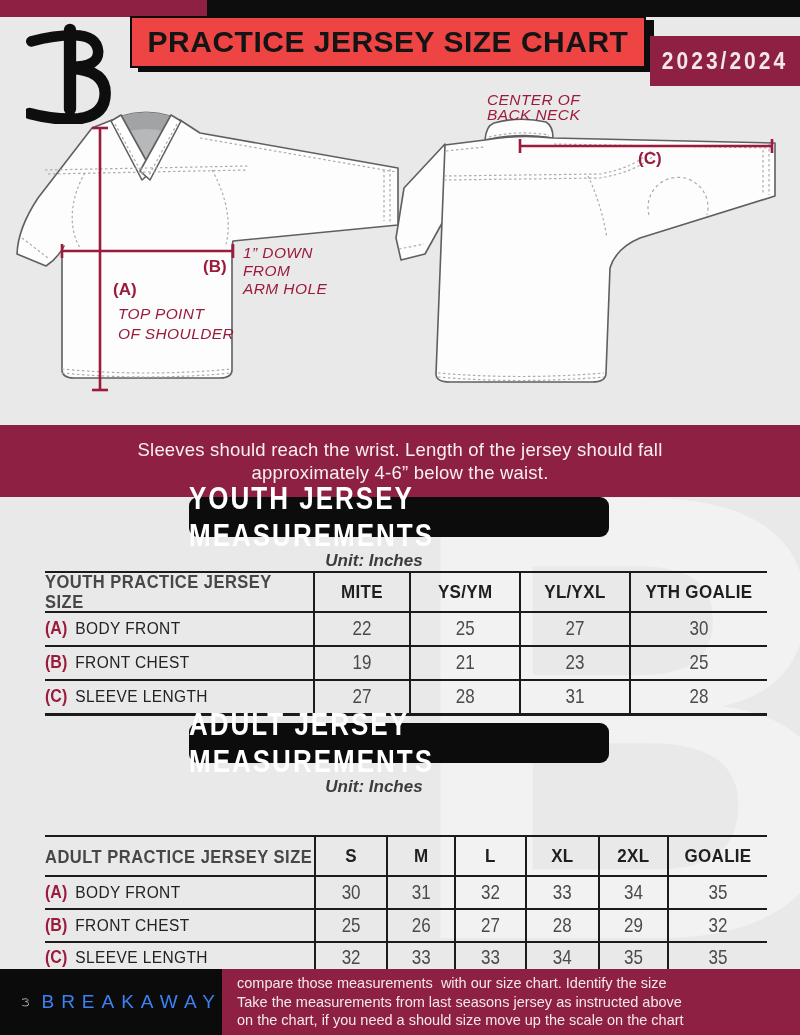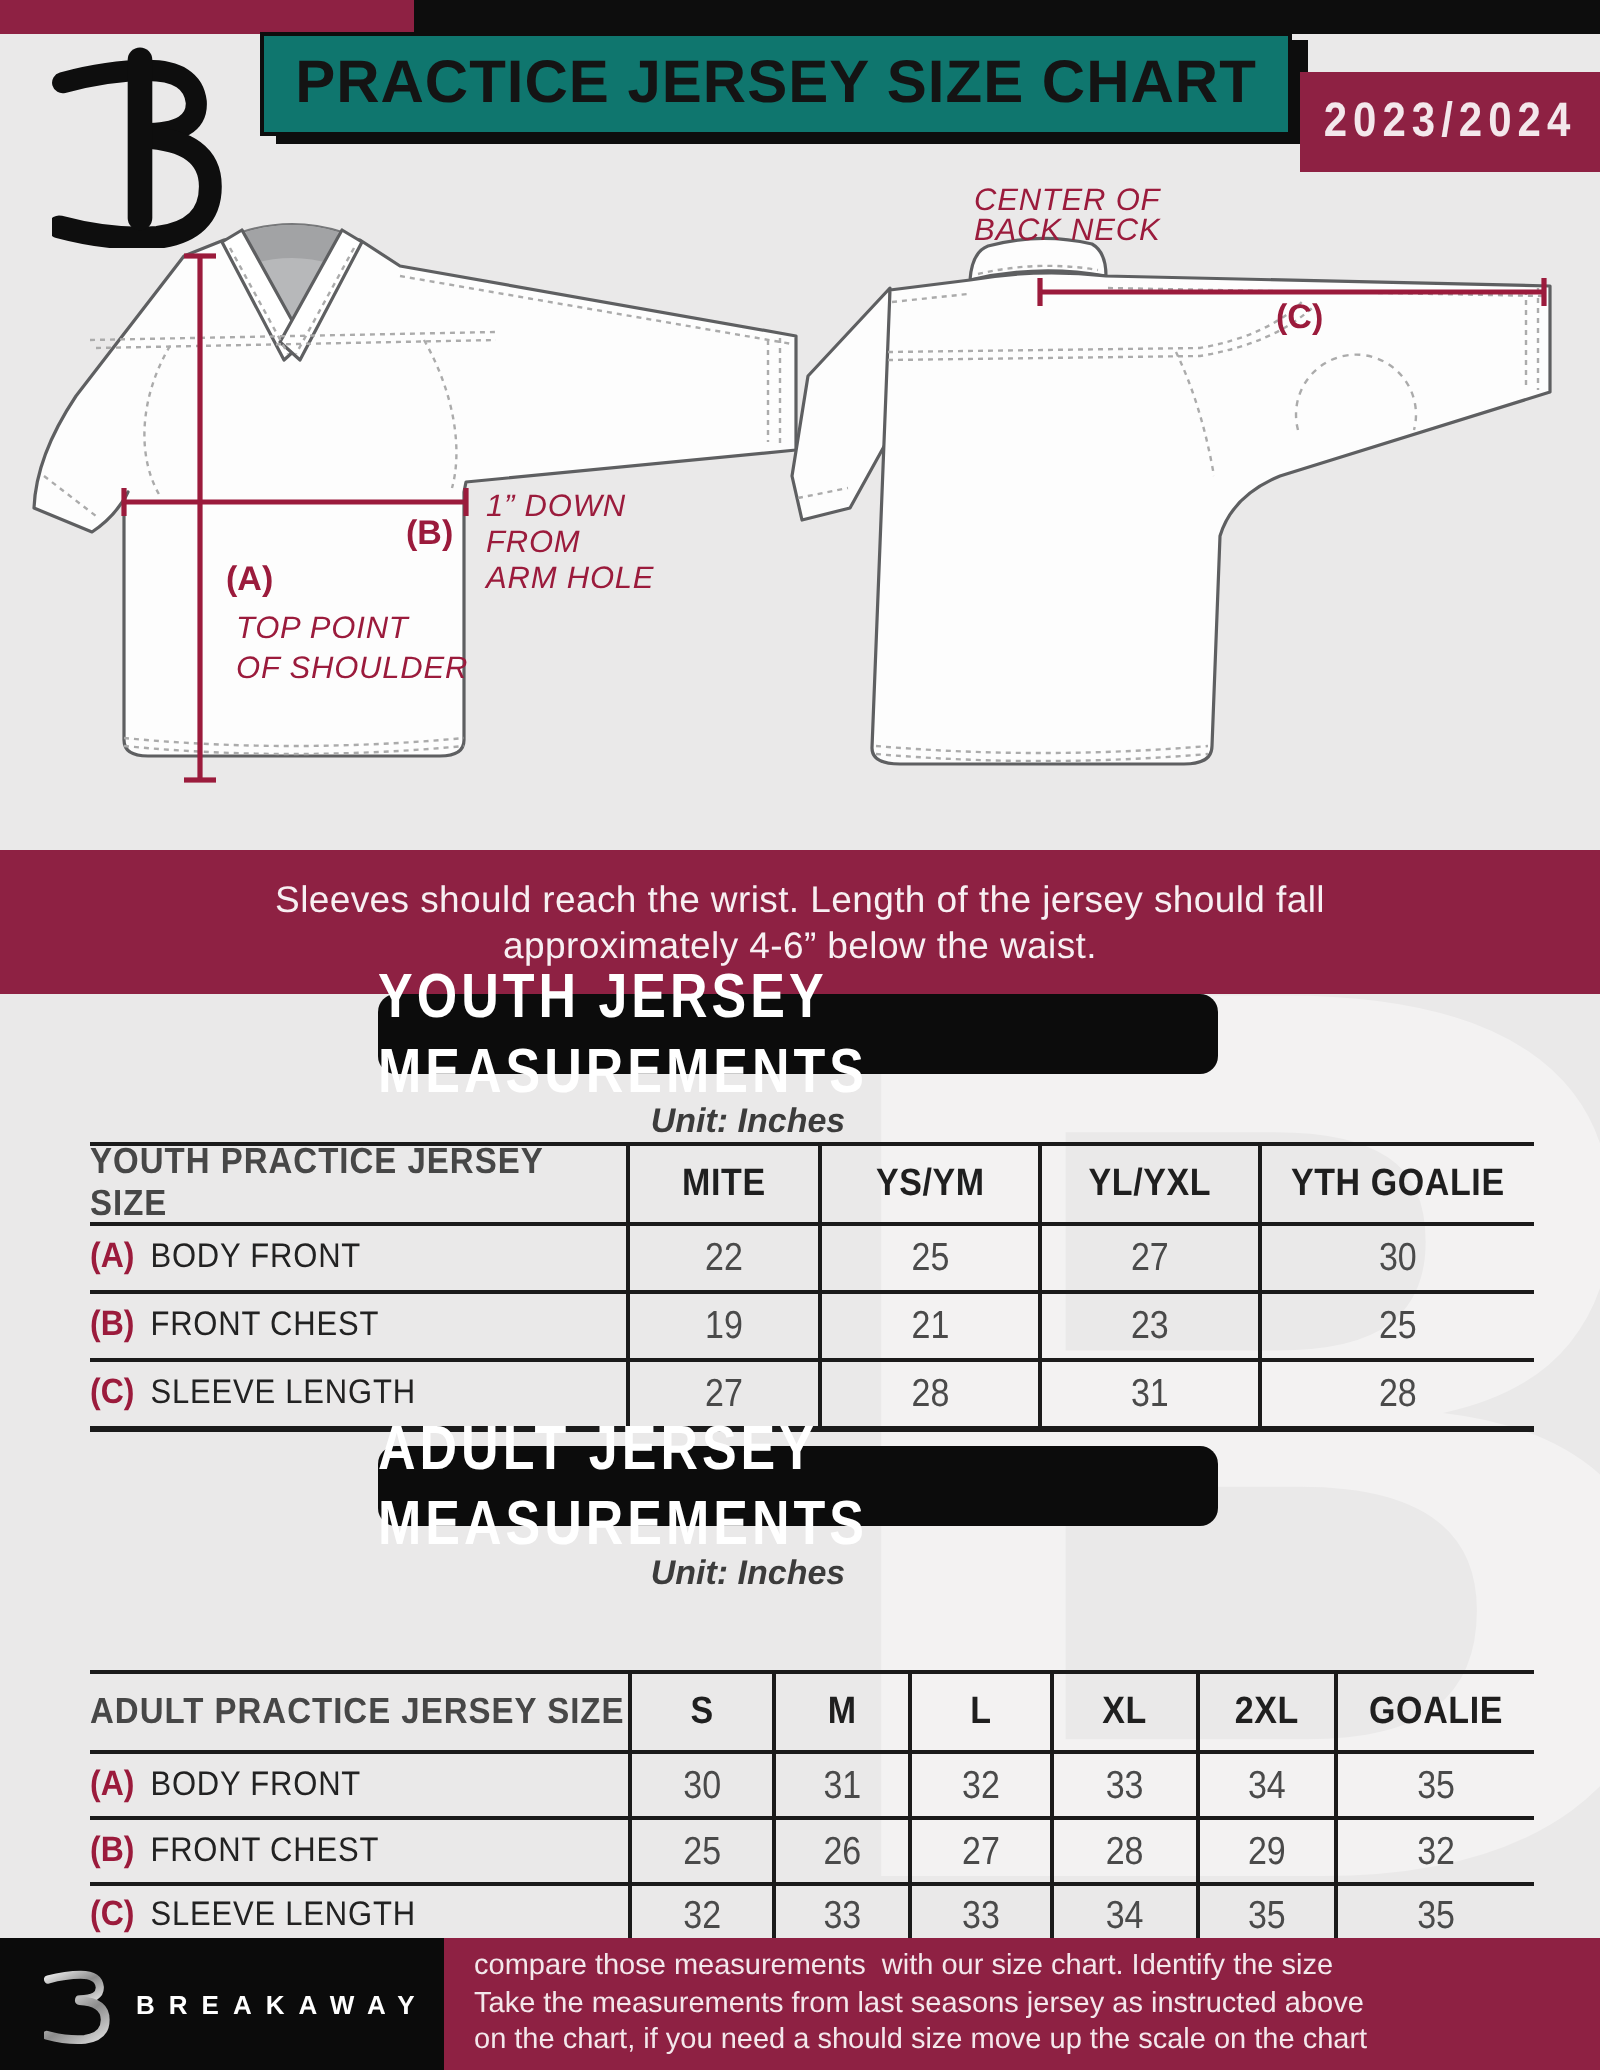--- a/index.html
+++ b/index.html
@@ -7,21 +7,21 @@
   .page{position:relative;width:800px;height:1035px;background:#EAE9E9;overflow:hidden;}
   .abs{position:absolute;}
 
   
   .watermark{position:absolute;right:-60px;top:455px;font-size:640px;font-weight:bold;
     color:#F3F2F2;line-height:0.82;z-index:0;user-select:none;}
 
   
   .band-maroon{left:0;top:0;width:207px;height:17px;background:#8E2143;z-index:2;}
   .band-black{left:207px;top:0;width:593px;height:17px;background:#0D0D0D;z-index:2;}
-  .title-box{left:130px;top:16px;width:512px;height:48px;background:#0f766e;
+  .title-box{left:130px;top:16px;width:512px;height:48px;background:#ef4444;
     border:2px solid #0D0D0D;box-shadow:8px 4px 0 0 #0D0D0D;z-index:3;
     display:flex;align-items:center;justify-content:center;}
   .title-box span{font-size:30px;font-weight:bold;letter-spacing:.5px;color:#141414;}
   .season-box{left:650px;top:16px;width:150px;height:50px;background:#8E2143;z-index:4;
     display:flex;align-items:center;justify-content:center;margin-top:20px;}
   .season-box span{font-size:21px;font-weight:bold;letter-spacing:3px;color:#F3E7EB;
     display:inline-block;transform:scaleY(1.15);}
   .logo-top{left:26px;top:22px;z-index:3;}
 
   .diagram{left:0;top:88px;z-index:1;}
@@ -55,21 +55,21 @@
   .hdr-size span{font-size:17px;font-weight:bold;color:#1F1F1F;letter-spacing:.3px;display:inline-block;transform:scaleY(1.12);}
   .row-label{text-align:left;padding-left:26px;white-space:nowrap;}
   .row-key{font-size:16px;font-weight:bold;color:#9B1B3C;display:inline-block;transform:scaleY(1.1);}
   .row-name{font-size:15.5px;color:#222222;letter-spacing:.4px;margin-left:8px;display:inline-block;transform:scaleY(1.1);}
   .cell-num{text-align:center;}
   .cell-num span{font-size:17px;color:#4A4A4A;display:inline-block;transform:scaleY(1.15);}
 
   
   .footer-black{left:0;top:969px;width:222px;height:66px;background:#0B0B0B;z-index:2;
     display:flex;align-items:center;padding-left:22px;box-sizing:border-box;}
-  .footer-brand{color:#ffffff;font-size:13px;font-weight:bold;letter-spacing:7px;margin-left:12px;}
+  .footer-brand{color:#3b82f6;font-size:19px;font-weight:normal;letter-spacing:7px;margin-left:12px;}
   .footer-maroon{left:222px;top:969px;width:578px;height:66px;background:#8E2143;z-index:2;
     display:flex;flex-direction:column;justify-content:center;padding-left:15px;box-sizing:border-box;}
   .footer-maroon div{font-size:14.5px;line-height:18.5px;color:#F3E7EB;white-space:pre-wrap;}
 
   
   text.anno-it{font-family:"Liberation Sans",sans-serif;font-style:italic;font-size:15.5px;fill:#9B1B3C;letter-spacing:.4px;}
   text.anno-key{font-family:"Liberation Sans",sans-serif;font-weight:bold;font-size:17px;fill:#9B1B3C;}
 </style>
 </head>
 <body>

